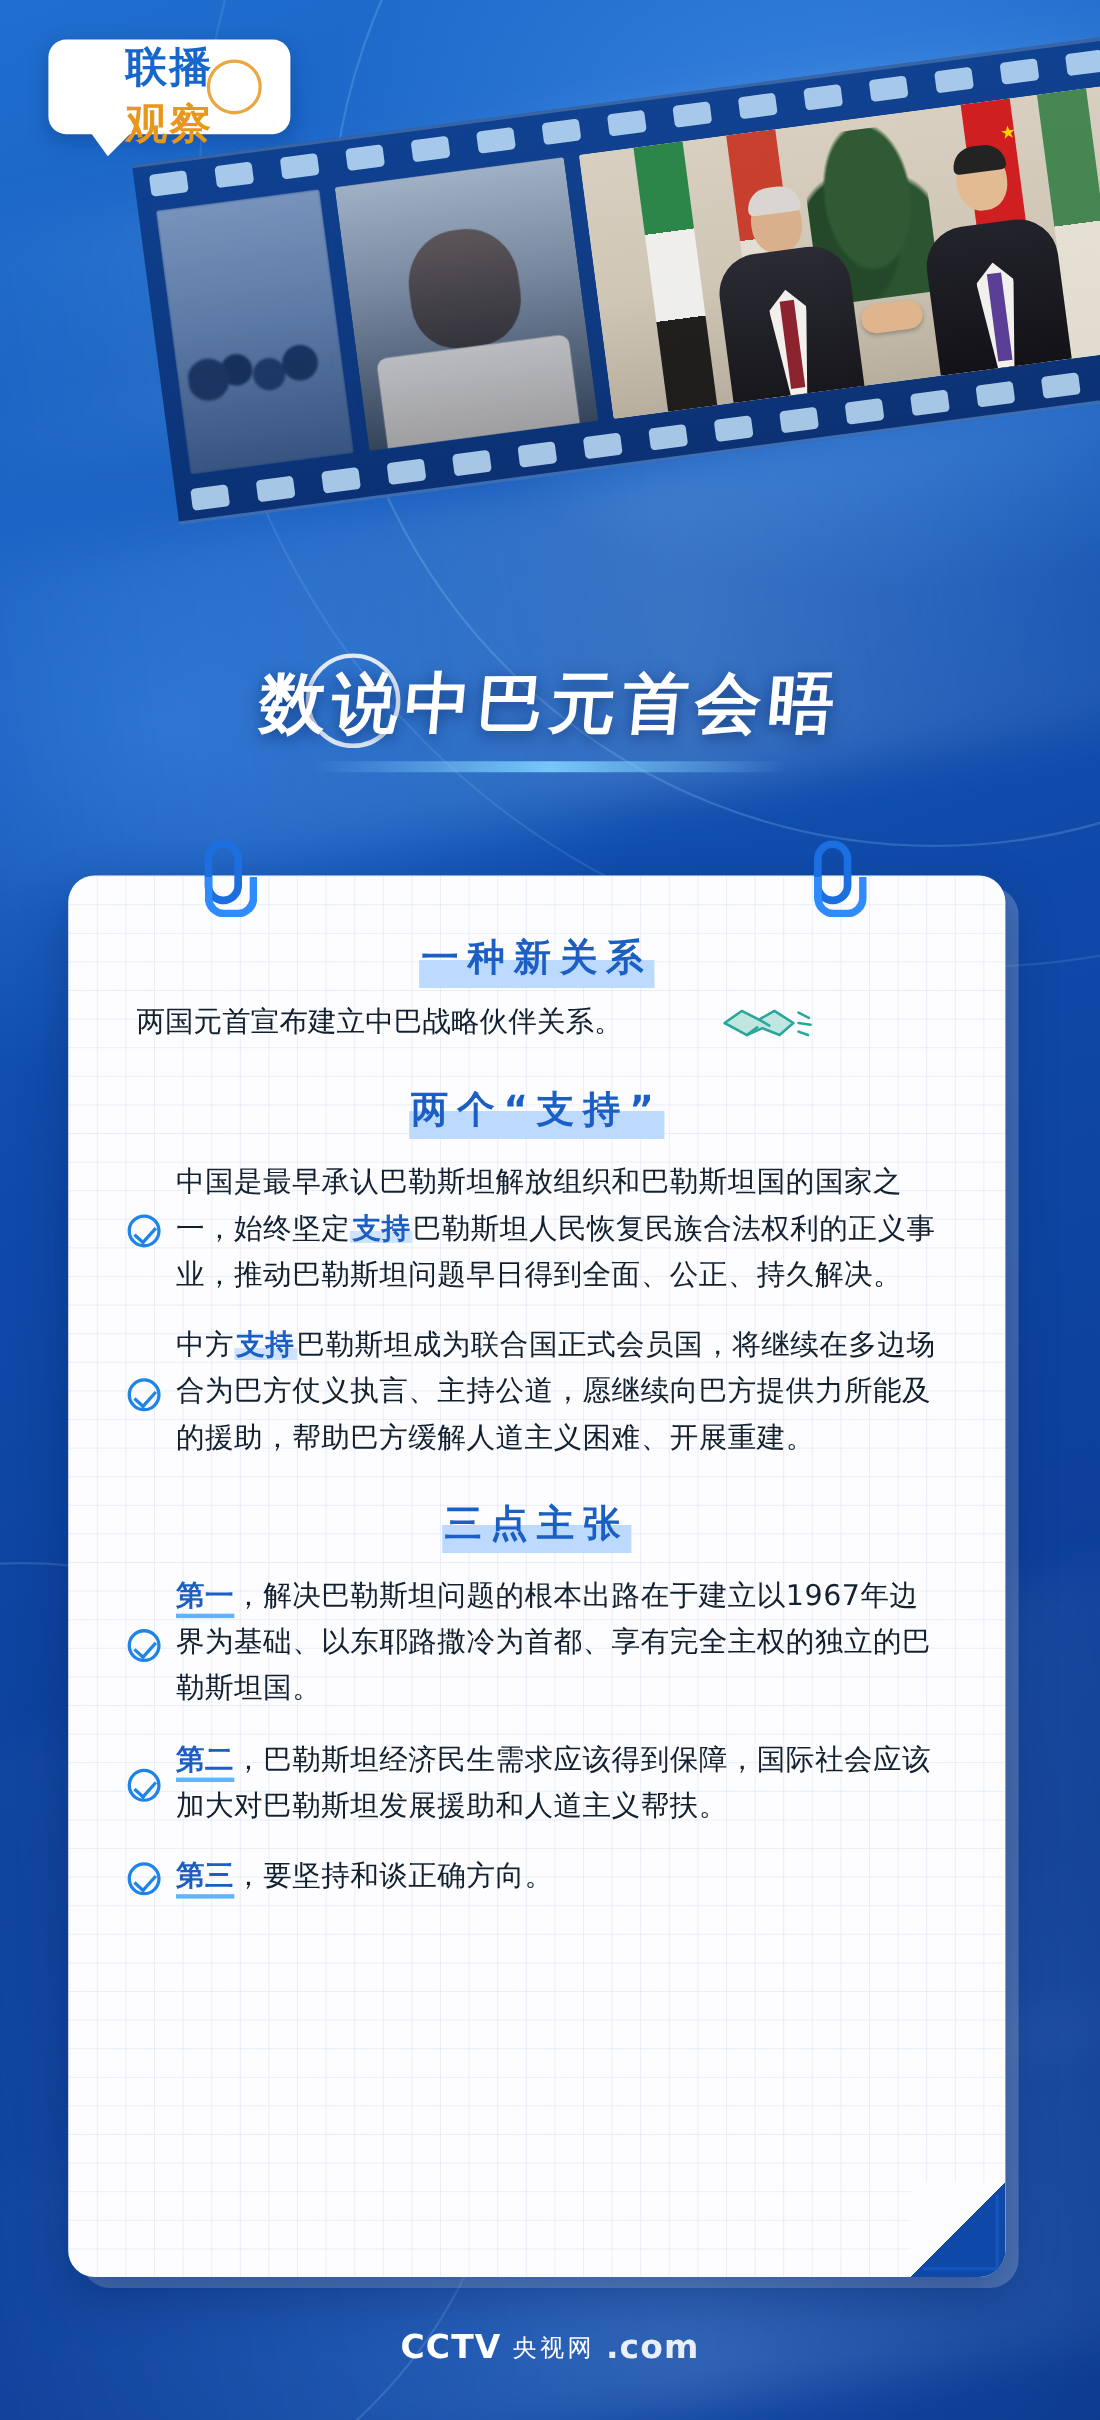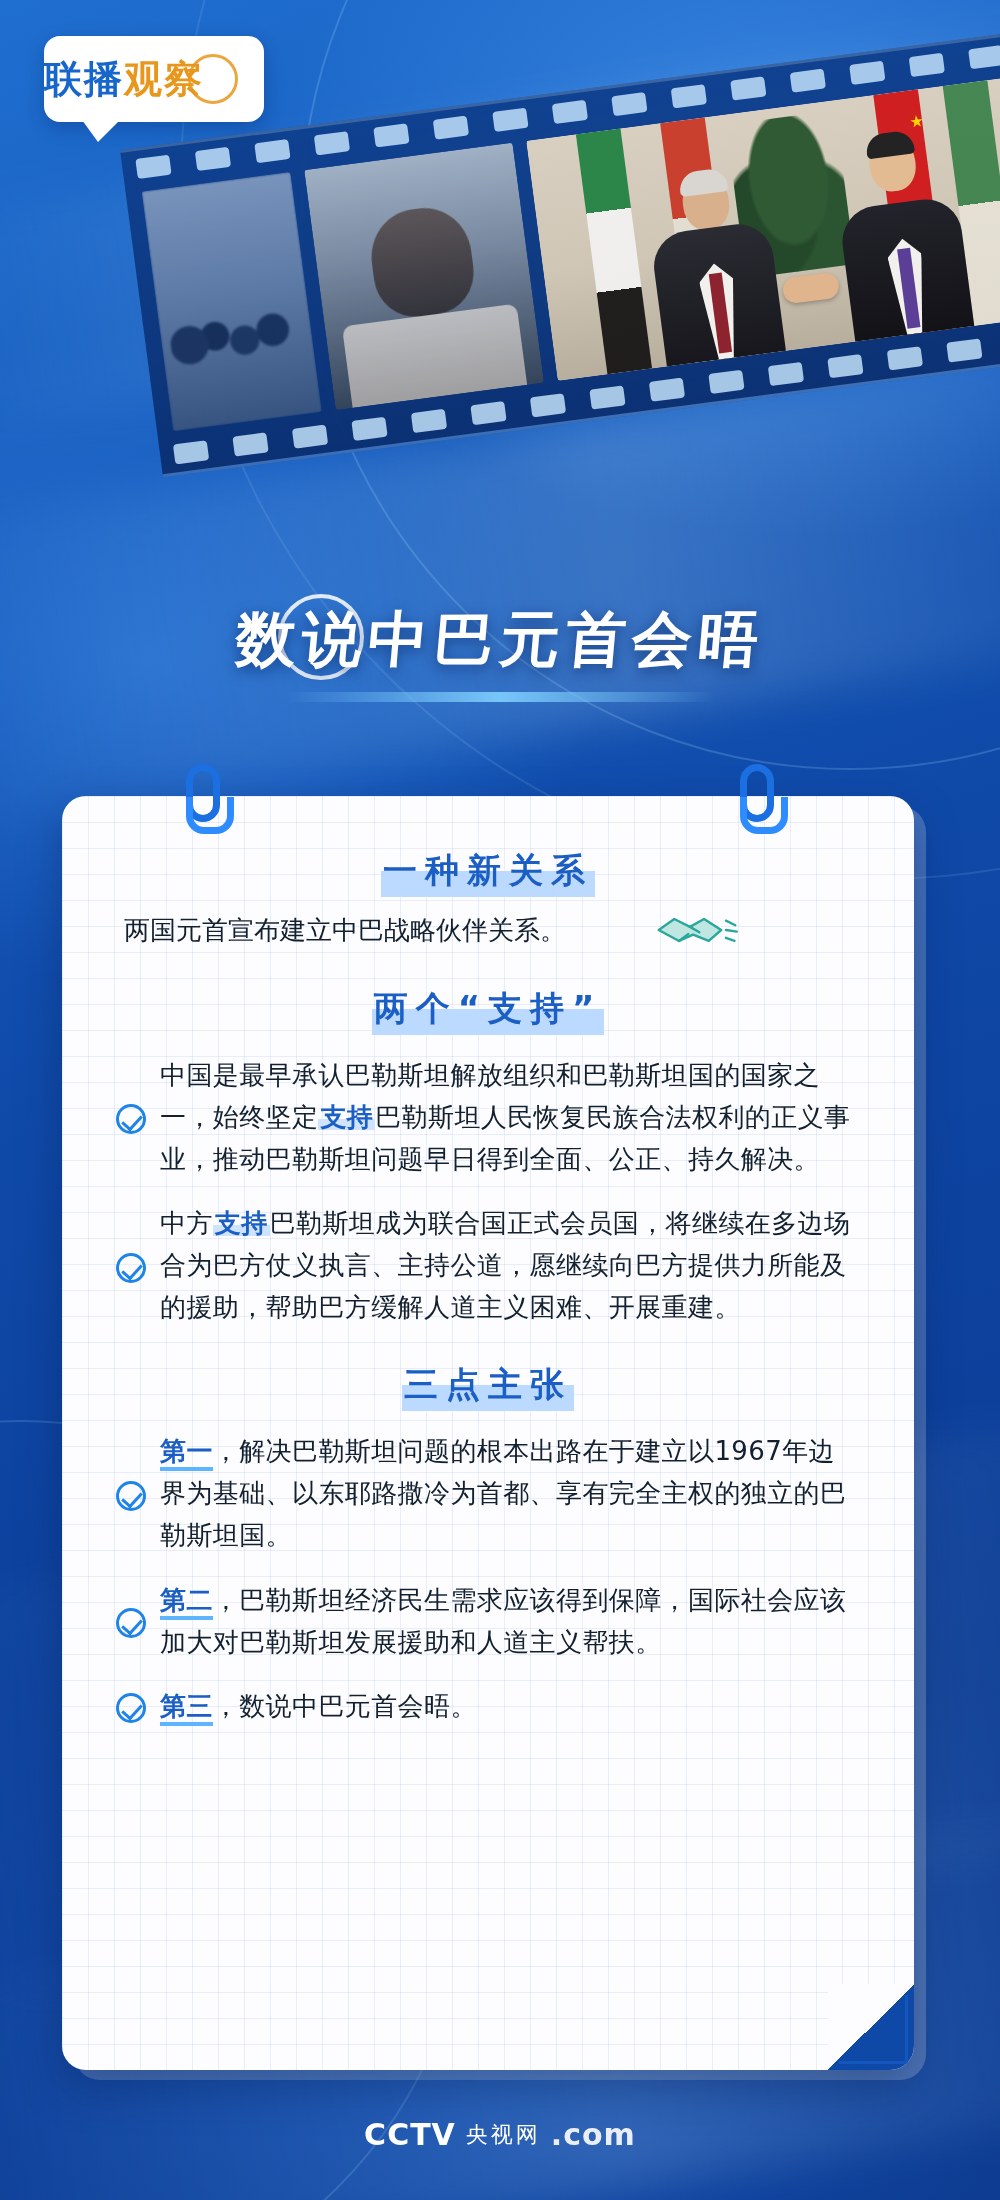--- a/index.html
+++ b/index.html
@@ -65,27 +65,28 @@
     width: 0; height: 0;
     border-left: 16px solid transparent;
     border-right: 22px solid transparent;
     border-top: 22px solid #ffffff;
   }
   .logo-text {
     position: absolute;
     inset: 0;
     display: flex;
     align-items: center;
-    justify-content: flex-start;
+    justify-content: space-between;
     font-family: Liberation Serif, serif;
     font-weight: bold;
     font-size: 38px;
     letter-spacing: 2px;
     color: #1766cc;
     white-space: nowrap;
+    flex-direction: column;
   }
   .logo-text .accent { color: #e8971c; }
   .logo-ring {
     position: absolute;
     right: 26px;
     top: 18px;
     width: 50px; height: 50px;
     border: 3px solid #e8971c;
     border-radius: 50%;
     opacity: 0.85;
@@ -368,21 +369,21 @@
     position: relative;
   }
   .sec-head .hl {
     background: linear-gradient(180deg, rgba(255,255,255,0) 52%, #bcd9ff 52%, #bcd9ff 92%, rgba(255,255,255,0) 92%);
     padding: 12px 2px;
   }
   .sec-head.s2 { margin-top: 34px; }
   .sec-head.s3 { margin-top: 34px; }
 
   .lead {
-    font-family: Liberation Serif, serif;
+    font-family: Liberation Mono, monospace;
     font-size: 26px;
     color: #12202f;
     line-height: 1.6;
     margin: 3px 0 0 8px;
     position: relative;
   }
 
   .handshake-icon {
     position: absolute;
     right: 120px;
@@ -609,21 +610,21 @@
     <div class="item">
       <span class="check"></span>
       <span class="item-text">
         <span class="ord">第二</span><span>，巴勒斯坦经济民生需求应该得到保障，国际社会应该加大对巴勒斯坦发展援助和人道主义帮扶。</span>
       </span>
     </div>
 
     <div class="item">
       <span class="check"></span>
       <span class="item-text">
-        <span class="ord">第三</span><span>，数说中巴元首会晤。</span>
+        <span class="ord">第三</span><span>，要坚持和谈正确方向。</span>
       </span>
     </div>
 
   </div>
   <div class="card-fold"></div>
 </div>
 
 <div class="footer">
   <span class="cctv-logo">
     <span>CCTV</span>

